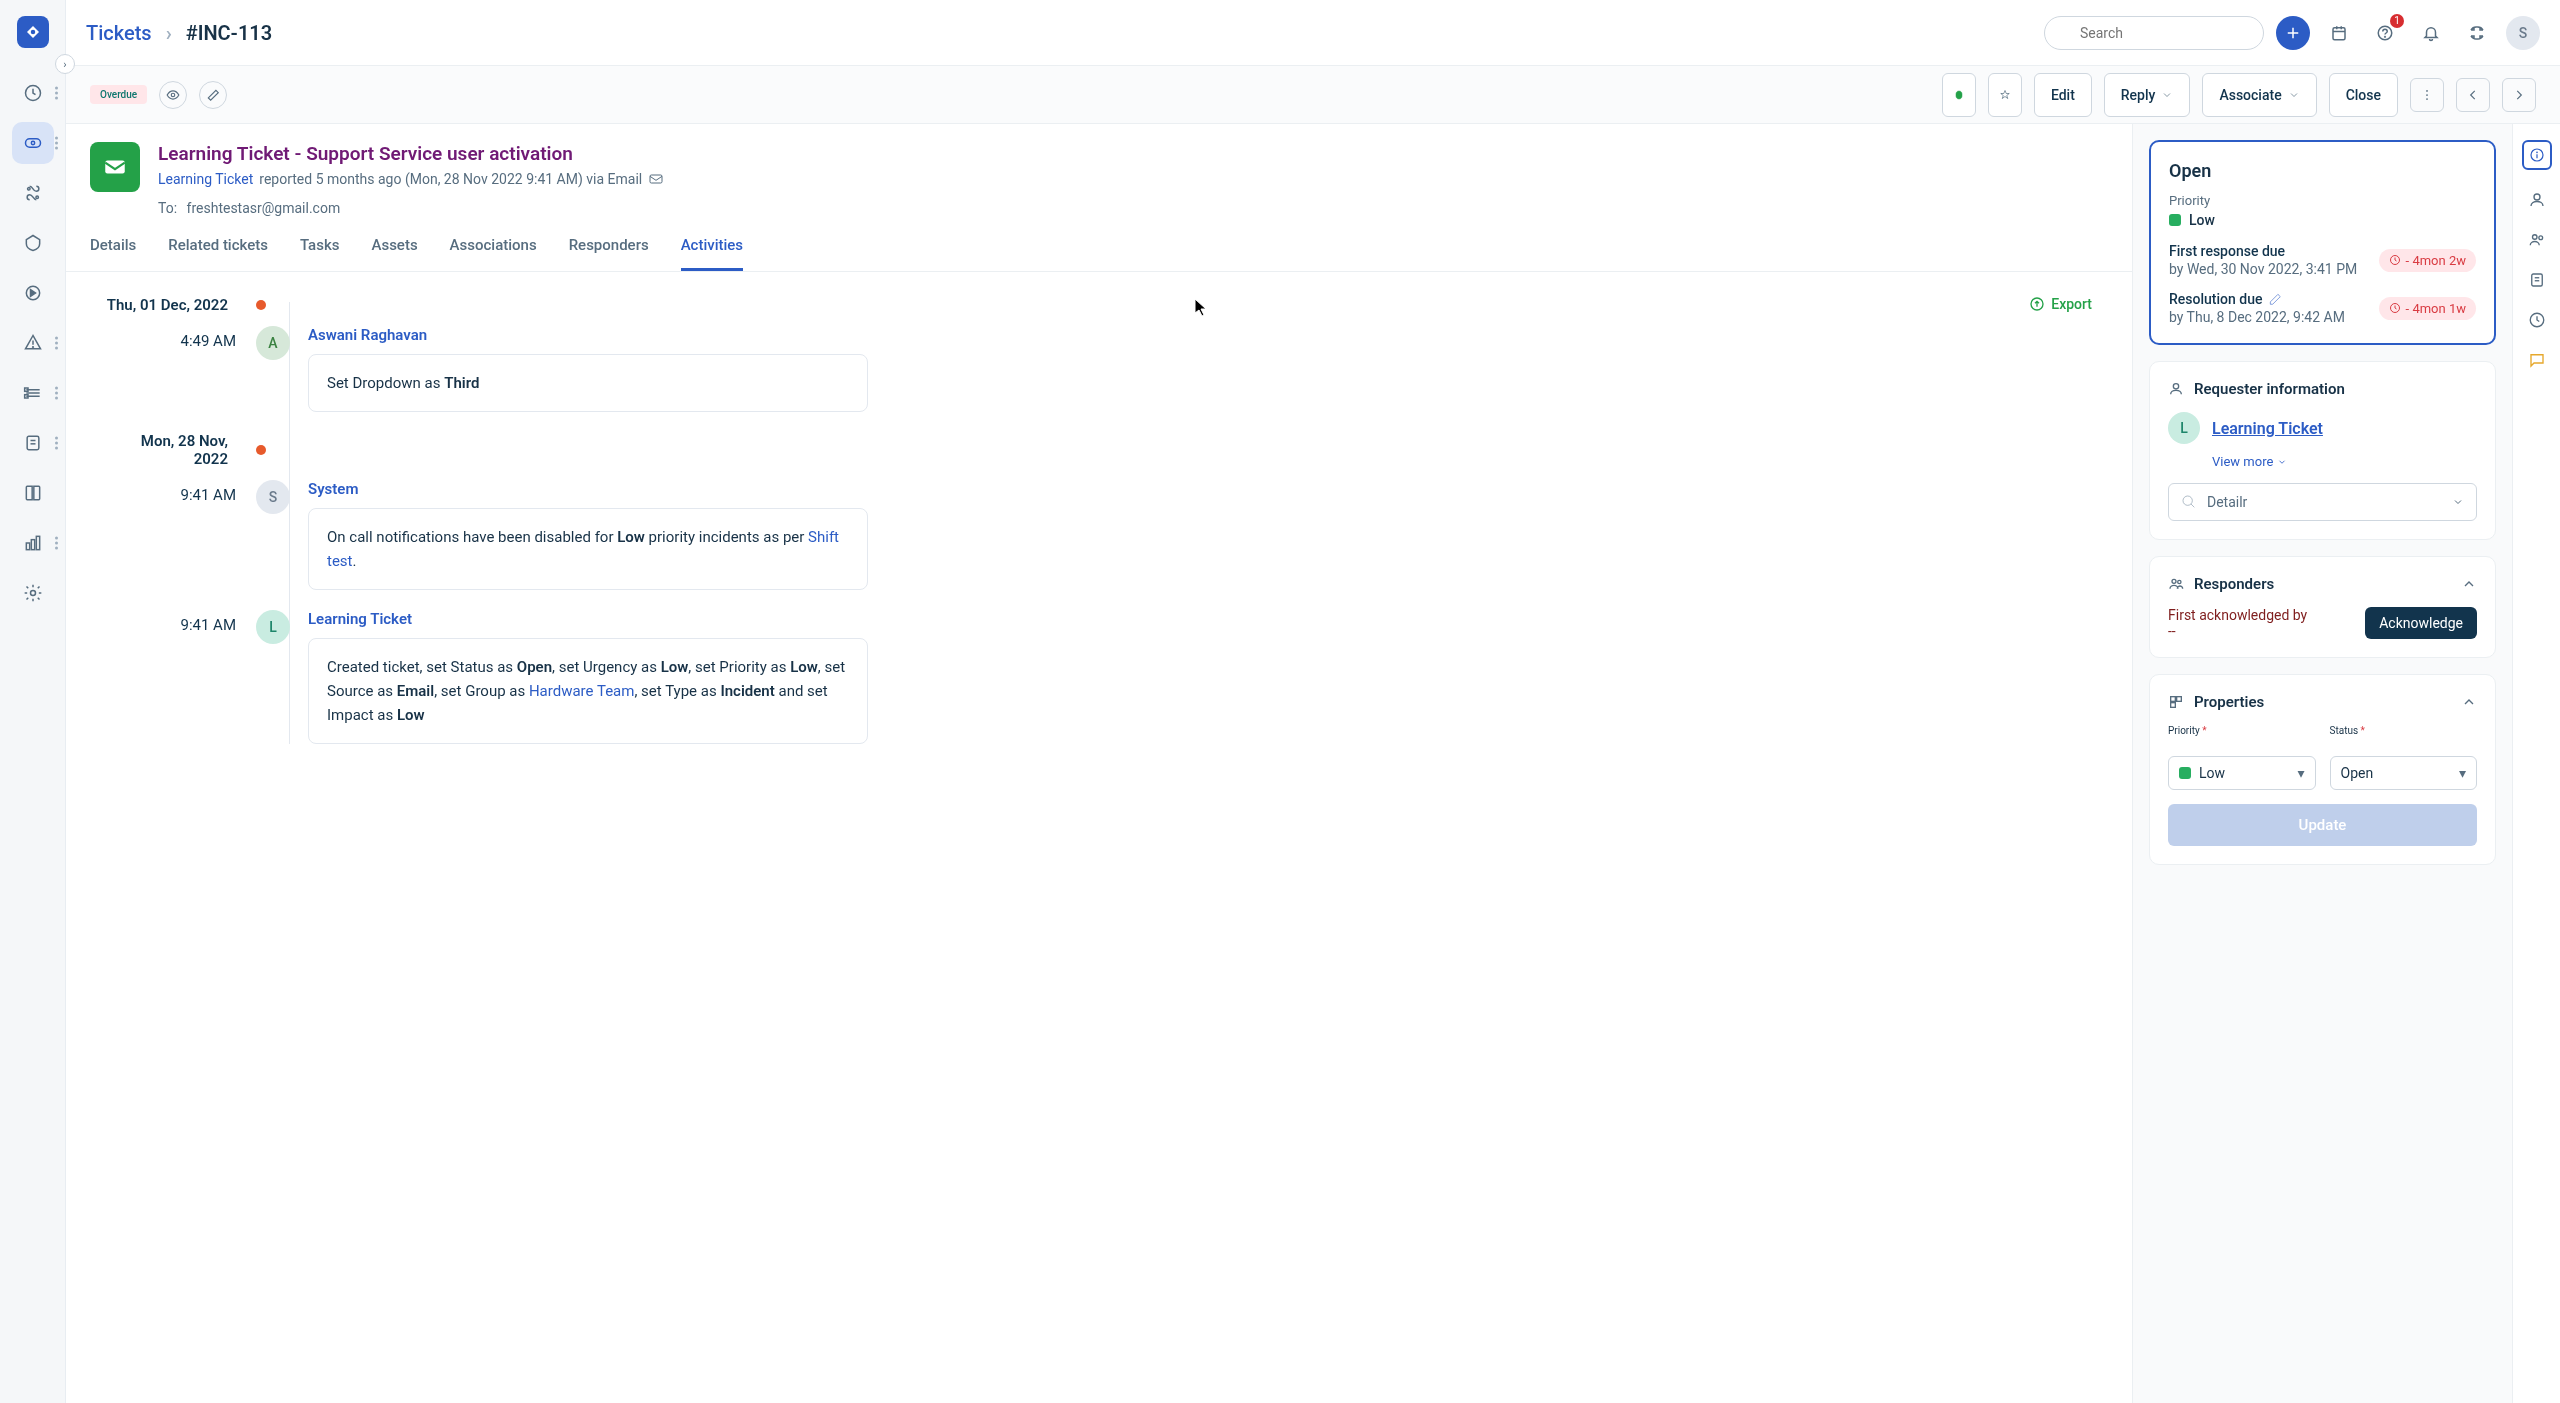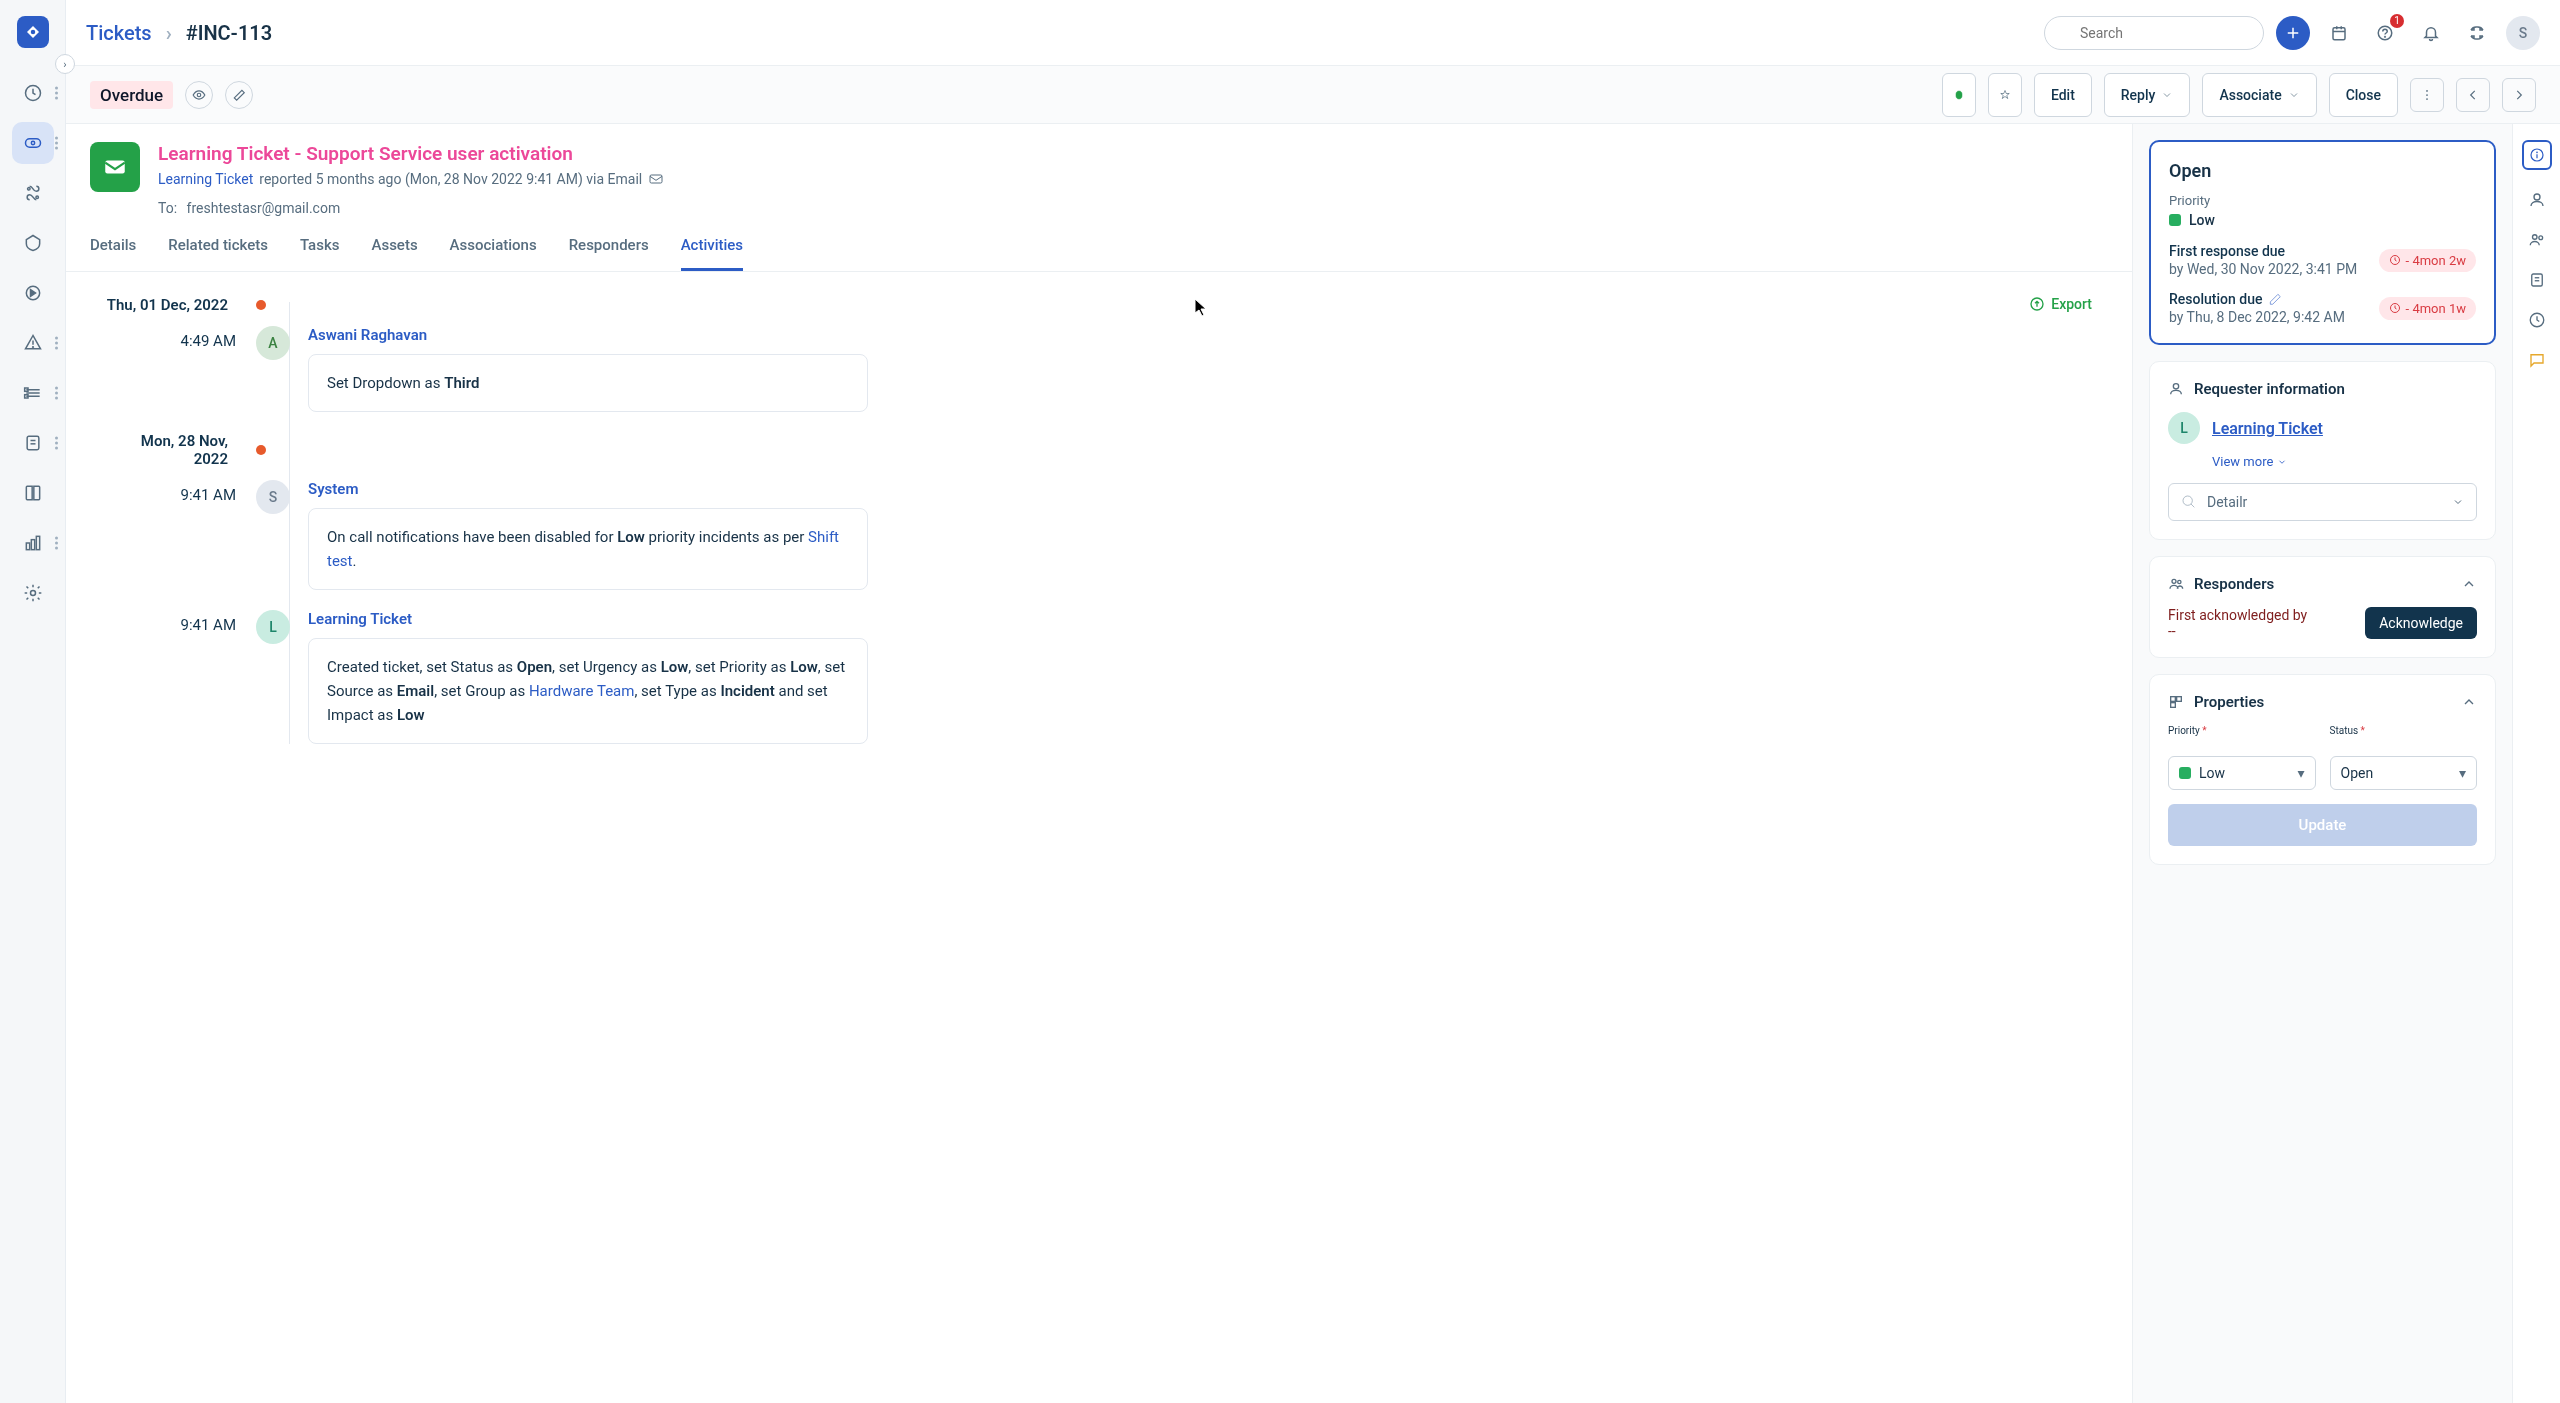--- a/index.html
+++ b/index.html
@@ -30,39 +30,39 @@
     .search-box input{border:none;outline:none;flex:1;font-size:14px;background:transparent;}
     .circle-btn{width:34px;height:34px;border-radius:50%;display:flex;align-items:center;justify-content:center;cursor:pointer;color:#576d7f;}
     .circle-btn.primary{background:#2c5cc5;color:#fff;}
     .circle-btn svg{width:18px;height:18px;stroke:currentColor;fill:none;stroke-width:2;}
     .badge-dot{position:relative;}
     .badge-dot::after{content:attr(data-count);position:absolute;top:-2px;right:-2px;background:#d72d30;color:#fff;font-size:10px;width:14px;height:14px;border-radius:50%;display:flex;align-items:center;justify-content:center;}
     .avatar-sm{width:34px;height:34px;border-radius:50%;background:#e3e8ef;display:flex;align-items:center;justify-content:center;color:#6b7b8c;font-weight:500;}
     
     
     .action-bar { height:58px; border-bottom:1px solid #ebeff2; display:flex; align-items:center; padding:0 24px; gap:12px;background:#fafbfc;}
-    .pill-overdue{background:#ffe6e9;color:#0f172a;padding:4px 10px;border-radius:4px;font-size:17px;font-weight:500;}
+    .pill-overdue{background:#ffe6e9;color:#0f766e;padding:4px 10px;border-radius:4px;font-size:10px;font-weight:500;}
     .round-icon-btn{width:28px;height:28px;border:1px solid #cfd7df;border-radius:50%;display:flex;align-items:center;justify-content:center;cursor:pointer;color:#576d7f;}
     .round-icon-btn svg{width:14px;height:14px;stroke:currentColor;fill:none;stroke-width:2;}
     .btn{height:44px;padding:0 16px;border:1px solid #cfd7df;border-radius:6px;background:#fff;display:flex;align-items:center;gap:6px;cursor:pointer;font-size:14px;font-weight:500;color:#12344d;}
     .btn svg{width:12px;height:12px;stroke:currentColor;fill:none;}
     .btn-square{width:34px;padding:0;justify-content:center;}
     .btn-square.green svg{stroke:#24a148;fill:#24a148;}
     .icon-more{width:34px;height:34px;border:1px solid #cfd7df;border-radius:6px;display:flex;align-items:center;justify-content:center;cursor:pointer;}
     .chevron-btn{width:34px;height:34px;border:1px solid #cfd7df;border-radius:6px;display:flex;align-items:center;justify-content:center;cursor:pointer;}
     
     
     .body { flex:1; display:flex; min-height:0;}
     .content { flex:1; display:flex; flex-direction:column; min-width:0; overflow:auto;}
     .ticket-header{padding:18px 24px 0 24px;}
     .th-row1{display:flex;gap:18px;}
     .ticket-icon{width:50px;height:50px;background:#24a148;border-radius:8px;display:flex;align-items:center;justify-content:center;}
     .ticket-icon svg{width:26px;height:26px;fill:#fff;}
     .th-text{flex:1;}
-    .th-title{font-size:19px;font-weight:600;color:#ec4899;margin-bottom:6px;}
+    .th-title{font-size:19px;font-weight:600;color:#701a75;margin-bottom:6px;}
     .th-sub{font-size:14px;color:#576d7f;display:flex;align-items:center;gap:6px;}
     .th-sub a{color:#2c5cc5;text-decoration:none;}
     .th-to{font-size:14px;color:#576d7f;margin:8px 0 0 68px;}
     
     .tabs{display:flex;gap:32px;padding:20px 24px 0 24px;border-bottom:1px solid #ebeff2;}
     .tab{padding-bottom:14px;font-size:15px;font-weight:500;color:#576d7f;cursor:pointer;border-bottom:3px solid transparent;}
     .tab.active{color:#2c5cc5;border-bottom-color:#2c5cc5;}
     
     .activities{padding:24px 40px;position:relative;}
     .export-link{position:absolute;top:24px;right:40px;display:flex;align-items:center;gap:6px;color:#24a148;font-weight:500;cursor:pointer;}

